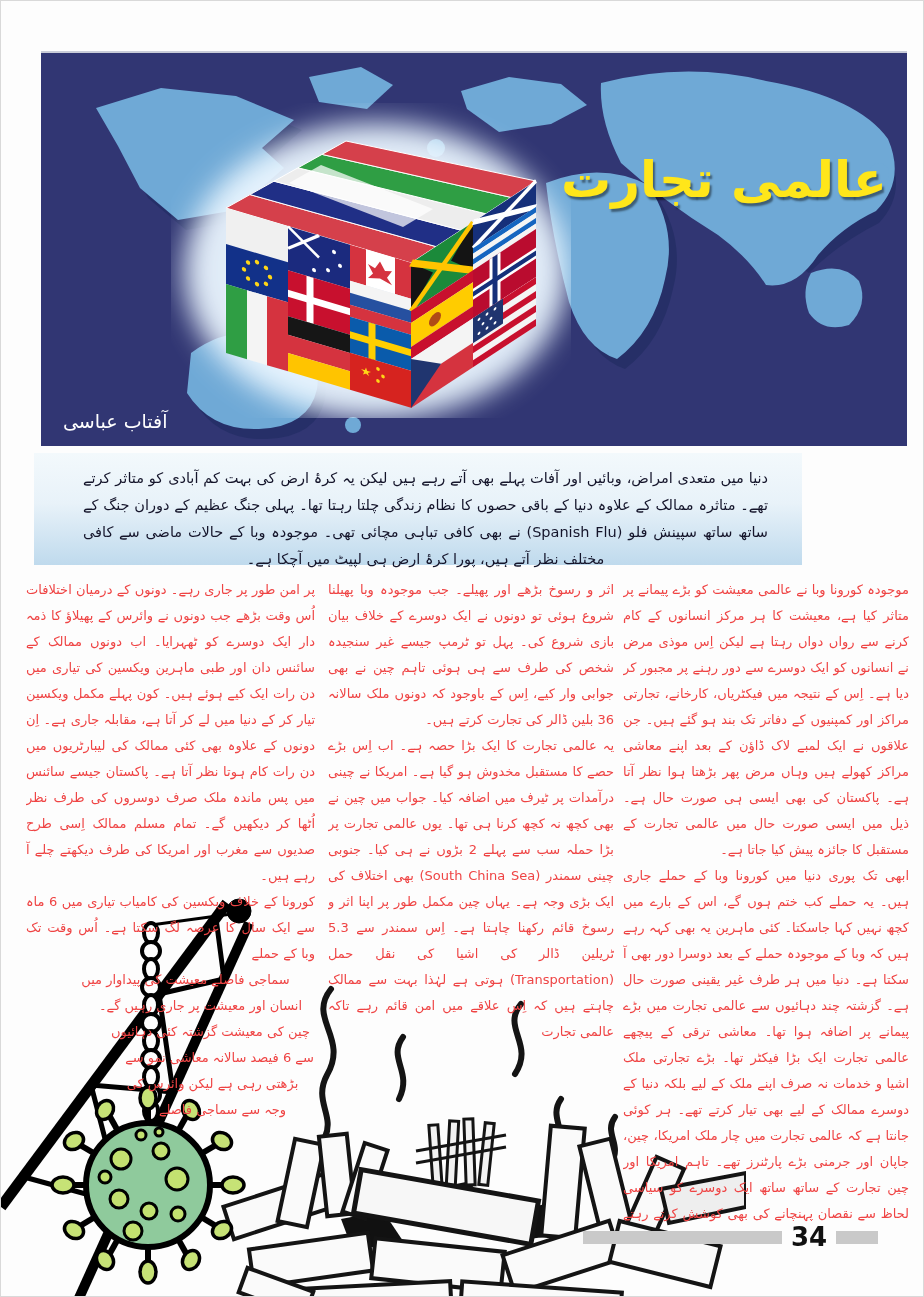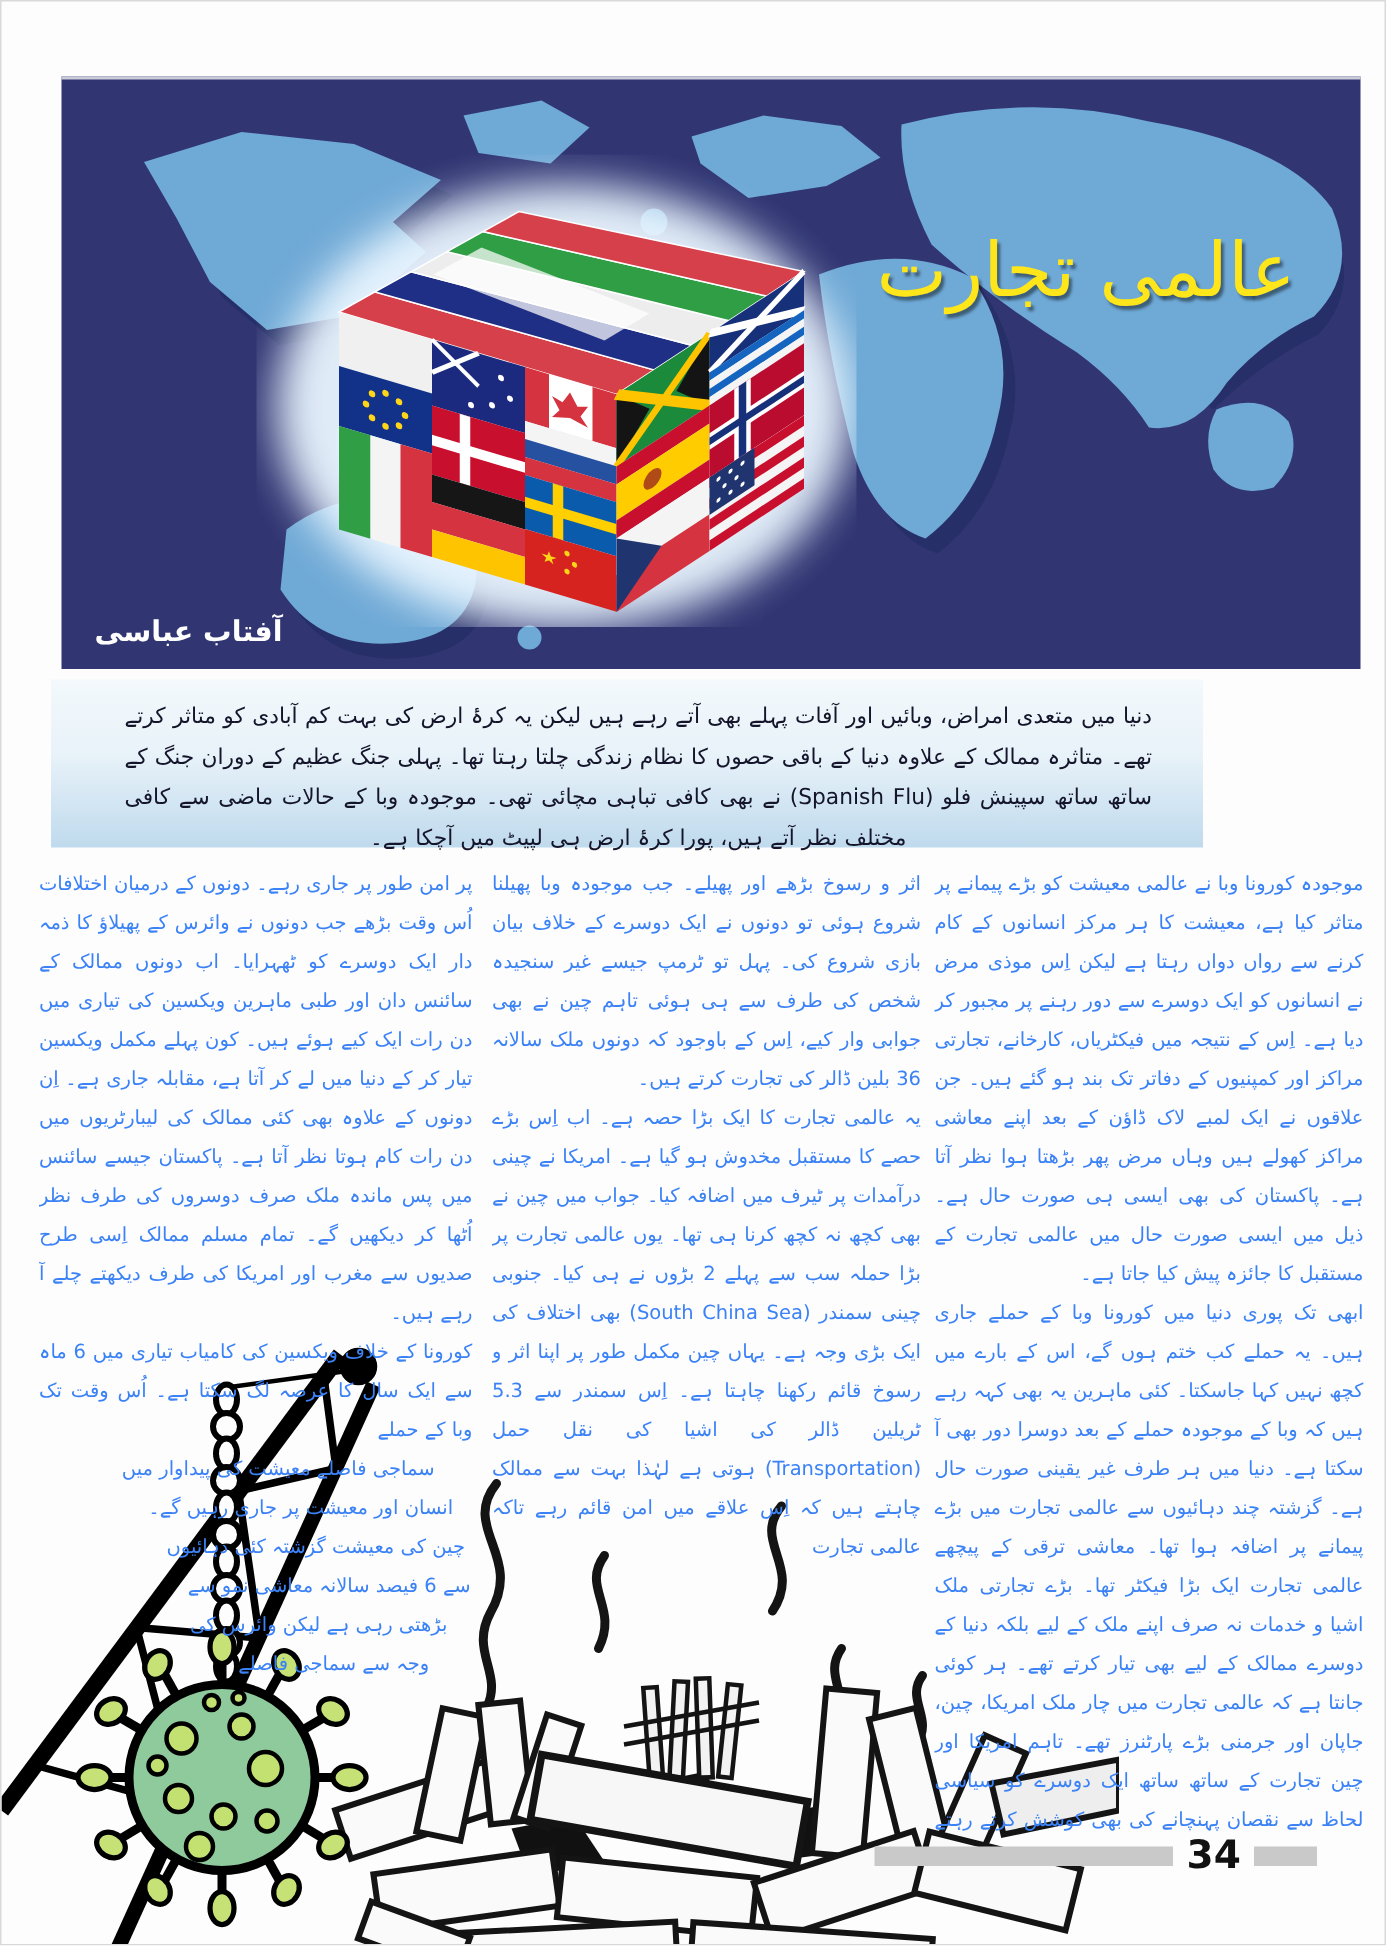--- a/index.html
+++ b/index.html
@@ -14,44 +14,44 @@
     position:absolute; left:40px; top:50px; width:866px; height:393px;
     background:#313673; overflow:hidden;
     border-top:2px solid #c9ccd8;
   }
   .header-art svg{position:absolute; left:0; top:0;}
   .title-box{
     position:absolute; right:18px; top:88px; width:330px;
     direction:rtl; text-align:center;
   }
   .title-l1{
-    font-size:50px; font-weight:normal; color:#ffe61a; line-height:78px;
+    font-size:50px; font-weight:bold; color:#ffe61a; line-height:78px;
     text-shadow:2px 3px 2px rgba(0,0,0,.45);
   }
   .title-l2{
     font-size:46px; font-weight:bold; color:#ffffff; line-height:74px;
     text-shadow:2px 3px 2px rgba(0,0,0,.45);
   }
   .author{
     position:absolute; left:22px; bottom:14px; color:#ffffff;
-    font-size:19px; direction:rtl;font-weight:bold;
+    font-size:19px; direction:rtl;
   }
   
   .intro{
     position:absolute; left:33px; top:452px; width:768px; height:112px;
     background:linear-gradient(180deg,#f3f9fc 0%, #e8f2f9 45%, #bfdaed 100%);
     box-sizing:border-box; padding:12px 34px 0 49px;
     direction:rtl; text-align:justify; -moz-text-align-last:center; text-align-last:center;
     font-size:14.5px; line-height:27px; color:#14142a;
   }
   
   .col{
     position:absolute; top:576px; height:646px; overflow:hidden;
     direction:rtl; text-align:justify;
-    font-size:13px; line-height:26px; color:#3b82f6; z-index:2;
+    font-size:13px; line-height:26px; color:#ef4444; z-index:2;
   }
   .col .para{margin:0 0 0 0;}
   .col .para + .para{margin-top:0px;}
   .c1{left:622px; width:286px;}
   .c2{left:327px; width:286px;}
   .c3{left:25px;  width:289px;}
   .narrow-wrap{direction:rtl;}
   .narrow-line{white-space:nowrap; text-align:center; overflow:visible;}
   .narrow-line:nth-child(1){margin-left:30px;}
   .narrow-line:nth-child(2){margin-left:60px;}

